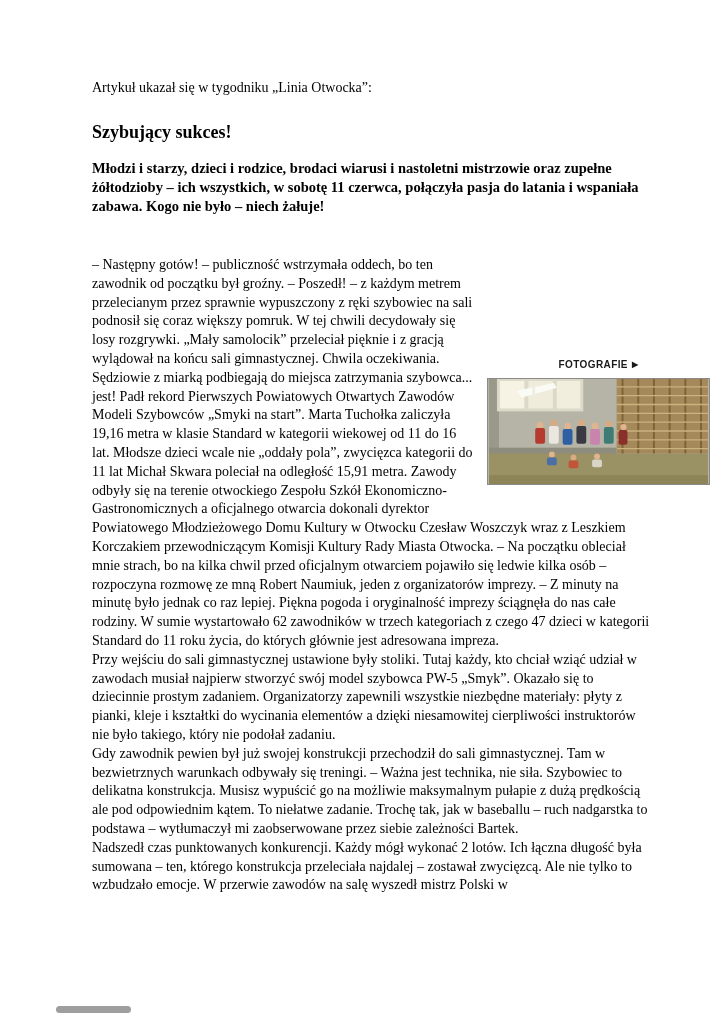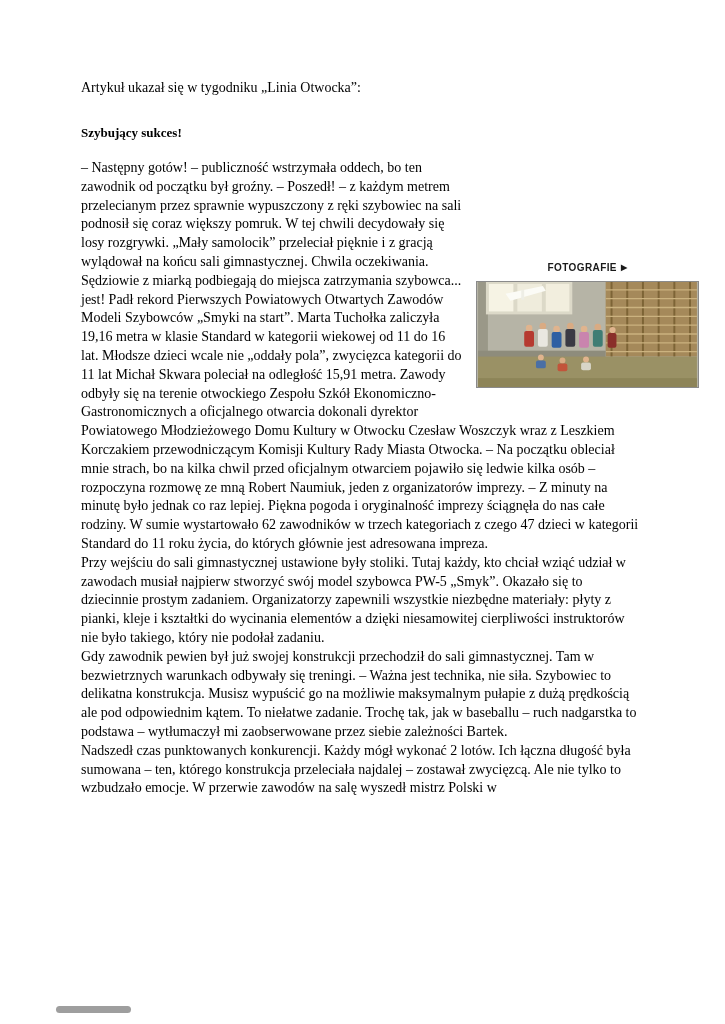--- a/index.html
+++ b/index.html
@@ -7,31 +7,31 @@
     width: 725px;
     height: 1024px;
     position: relative;
     overflow: hidden;
     font-family: "Liberation Serif", serif;
     color: #000000;
   }
   .page {
     position: absolute;
     top: 78px;
-    left: 81px;
+    left: 92px;
     width: 558px;
   }
   .source-note {
     font-size: 14px;
     line-height: 19px;
     margin: 0 0 26px 0;
     font-weight: normal;
   }
   .article-title {
-    font-size: 13px;
+    font-size: 18px;
     line-height: 19px;
     font-weight: bold;
     margin: 0 0 17px 0;
   }
   .article-lead {
     font-size: 14.5px;
     line-height: 19px;
     font-weight: bold;
     margin: 0 0 40px 0;
   }
@@ -89,20 +89,21 @@
 </style>
 </head>
 <body>
 
 <div class="page">
 
   <p class="source-note">Artykuł ukazał się w tygodniku „Linia Otwocka”:</p>
 
   <p class="article-title">Szybujący sukces!</p>
 
+  <p class="article-lead">Młodzi i starzy, dzieci i rodzice, brodaci wiarusi i nastoletni mistrzowie oraz zupełne żółtodzioby – ich wszystkich, w sobotę 11 czerwca, połączyła pasja do latania i wspaniała zabawa. Kogo nie było – niech żałuje!</p>
 
   <div class="body-text">
 
     <p>
       <span class="photo-float">
         <span class="photo-label-row">
           <span>FOTOGRAFIE</span>
           <span class="arrow">▶</span>
         </span>
         <span class="photo-frame">

